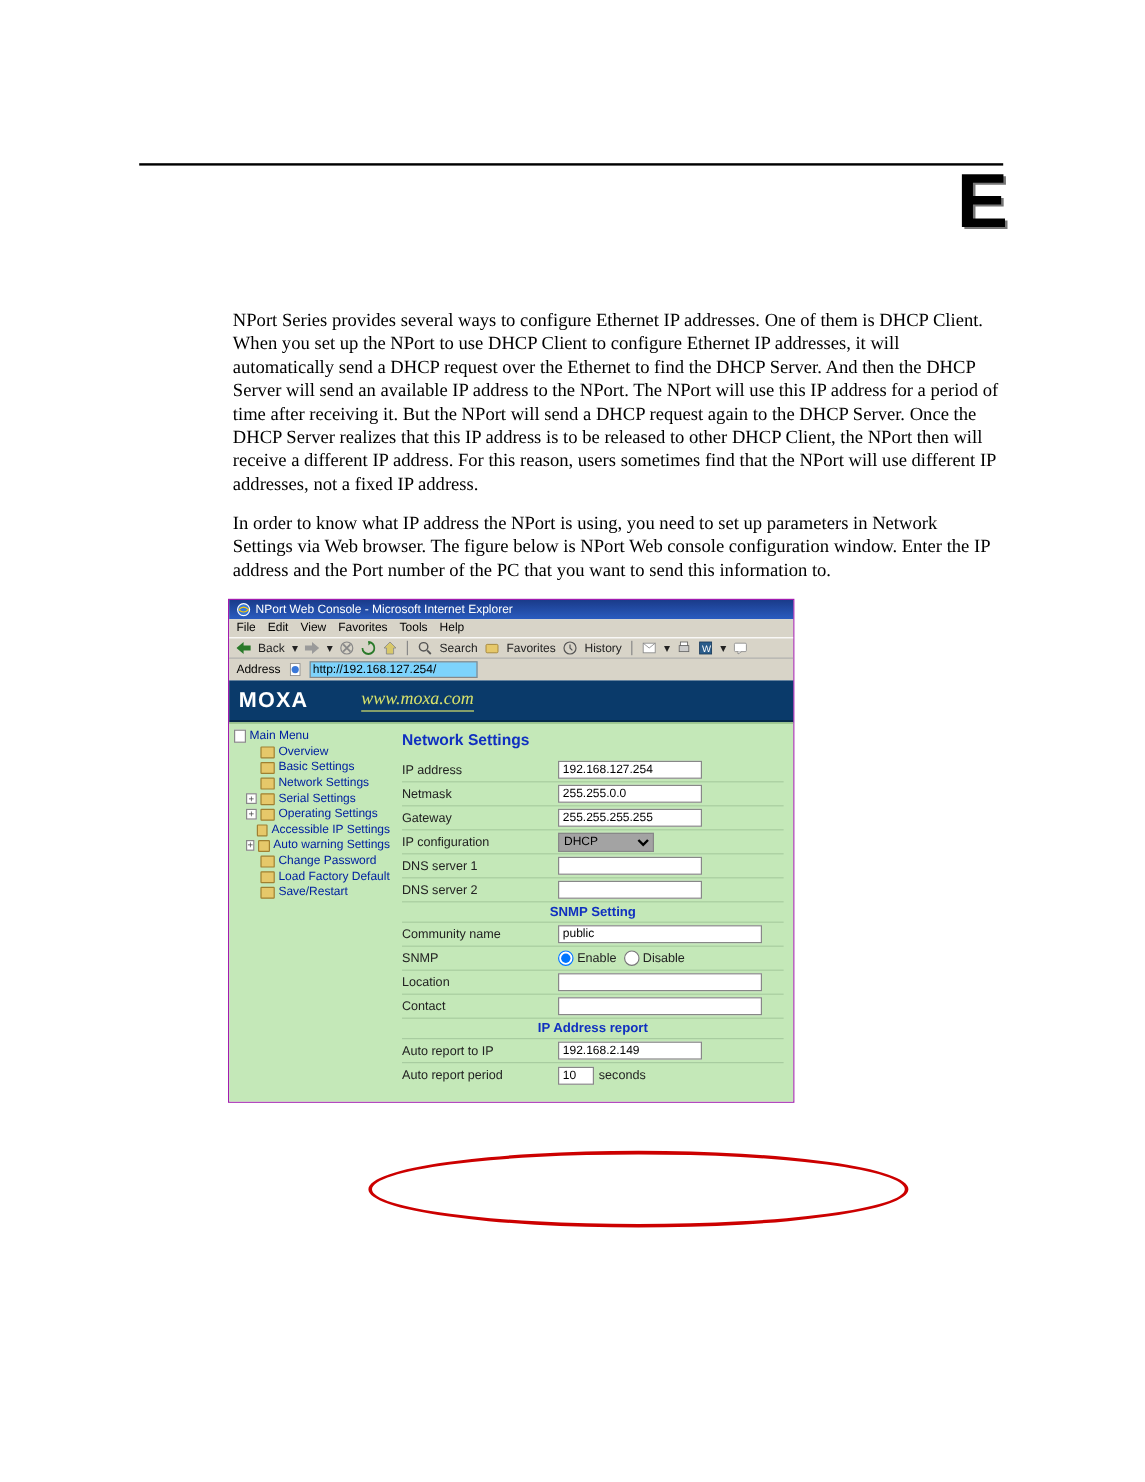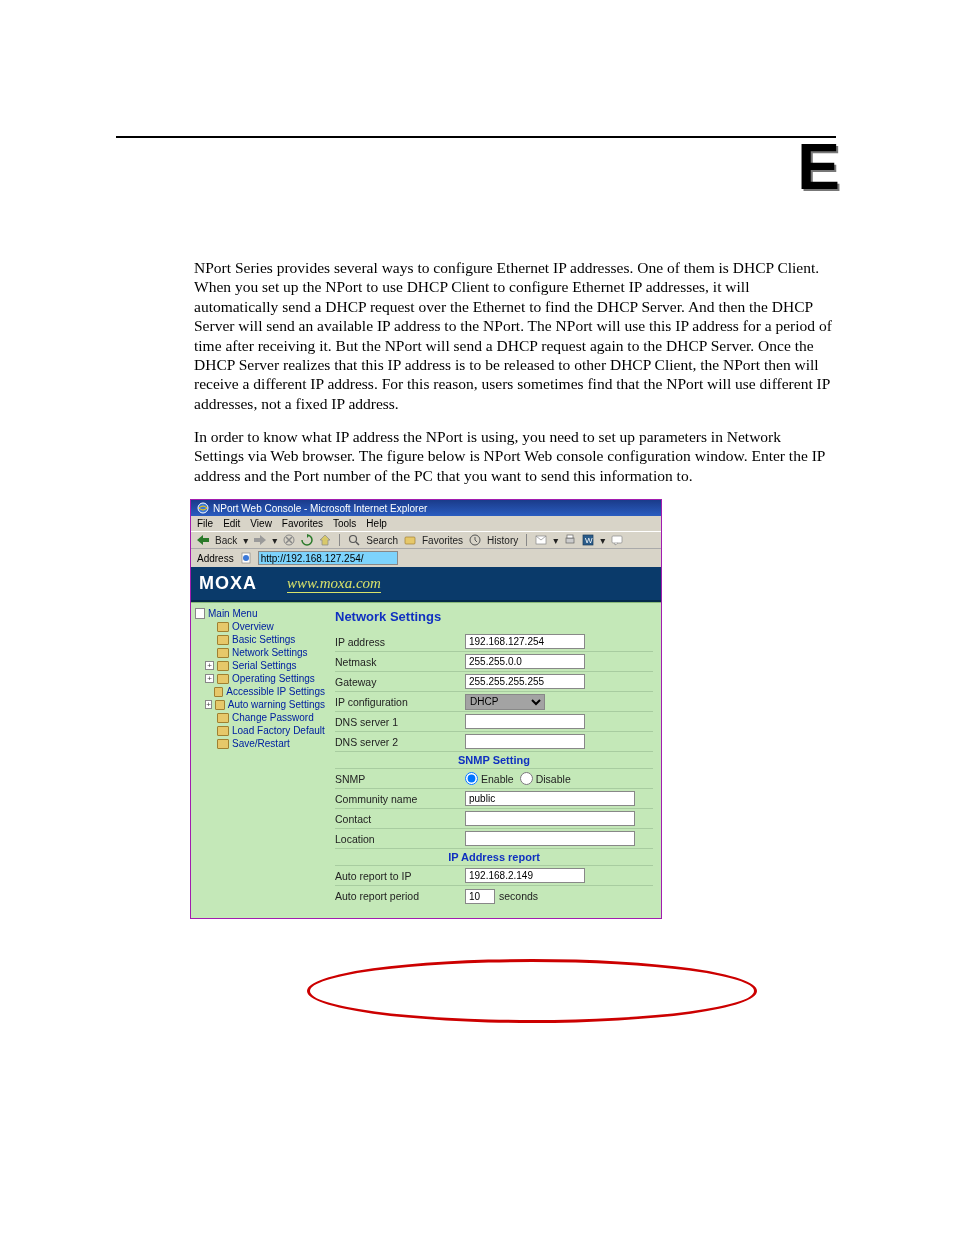--- a/index.html
+++ b/index.html
@@ -12,21 +12,21 @@
 
   .ie-window { margin-left: 74px; width: 472px; font-family: Tahoma, Arial, sans-serif; font-size: 10px; border: 1px solid #a21caf; }
   .ie-title { background: linear-gradient(#1a3b8a,#2a5cc0); color: #fff; padding: 2px 6px; display: flex; align-items: center; gap: 4px; }
   .ie-title .ie-icon svg { vertical-align: middle; }
   .ie-menu { background: #d8d4c8; padding: 2px 6px; display: flex; gap: 10px; color: #000; }
   .ie-toolbar { background: #d8d4c8; border-top: 1px solid #fff; border-bottom: 1px solid #aaa; padding: 2px 6px; display: flex; align-items: center; gap: 6px; color: #222; }
   .ie-toolbar .sep { border-left: 1px solid #888; height: 12px; margin: 0 2px; }
   .tb-icon svg { display: block; }
   .ie-address { background: #d8d4c8; padding: 2px 6px; display: flex; align-items: center; gap: 6px; }
   .ie-address input { font-size: 10px; height: 14px; padding: 0 2px; border: 1px solid #888; background: #7dd3fc; width: 140px; }
-  .banner { background: linear-gradient(#0a3a6a,#0a3a6a); color: #fff; display: flex; align-items: center; padding: 6px 8px; gap: 30px; border-bottom: 2px solid #052a4a; }
+  .banner { background: linear-gradient(#0a3a6a,#0a3a6a); color: #fff; display: flex; align-items: center; padding: 6px 8px; gap: 44px; border-bottom: 2px solid #052a4a; }
   .banner .logo { font-family: Arial, sans-serif; font-weight: 900; font-size: 18px; letter-spacing: 1px; }
   .banner .url { color: #d8e26a; font-family: Georgia, serif; font-style: italic; font-size: 15px; border-bottom: 1px solid #d8e26a; }
 
   .body-area { background: #c4e8b8; display: flex; width: 100%; border-top: 1px solid #8ab87a; }
   .sidebar { width: 136px; padding: 4px 2px 12px 4px; font-size: 10px; color: #0020a0; }
   .sidebar .row { display: flex; align-items: center; gap: 3px; padding: 1px 0; white-space: nowrap; }
   .sidebar .row.indent1 { padding-left: 10px; }
   .sidebar .row .exp { width: 9px; height: 9px; border: 1px solid #888; background: #fff; font-size: 8px; line-height: 7px; text-align: center; color: #444; }
   .sidebar .row .noexp { width: 9px; }
   .folder-icon { width: 12px; height: 10px; background: #e6c86a; border: 1px solid #a08030; border-radius: 1px; position: relative; }
@@ -248,40 +248,40 @@
             <span class="lbl">DNS server 1</span>
             <input type="text" value="" style="">
           </div>
           <div class="form-row">
             <span class="lbl">DNS server 2</span>
             <input type="text" value="" style="">
           </div>
 
           <div class="section-hdr">SNMP Setting</div>
           <div class="form-row">
+            <span class="lbl">Community name</span>
+            <input type="text" style="width: 170px;" value="public">
+          </div>
+          <div class="form-row">
             <span class="lbl">SNMP</span>
             <span class="radio-wrap">
                 <input type="radio" checked="" style="">
                 <span>Enable</span>
               </span>
             <span class="radio-wrap" style="margin-left:6px">
                 <input type="radio" style="">
                 <span>Disable</span>
               </span>
           </div>
           <div class="form-row">
-            <span class="lbl">Community name</span>
-            <input type="text" style="width: 170px;" value="public">
+            <span class="lbl">Location</span>
+            <input type="text" style="width: 170px;" value="">
           </div>
           <div class="form-row">
             <span class="lbl">Contact</span>
-            <input type="text" style="width: 170px;" value="">
-          </div>
-          <div class="form-row">
-            <span class="lbl">Location</span>
             <input type="text" style="width: 170px;" value="">
           </div>
 
           <div class="section-hdr">IP Address report</div>
           <div class="form-row">
             <span class="lbl">Auto report to IP</span>
             <input type="text" value="192.168.2.149" style="">
           </div>
           <div class="form-row" style="border-bottom:none">
             <span class="lbl">Auto report period</span>

